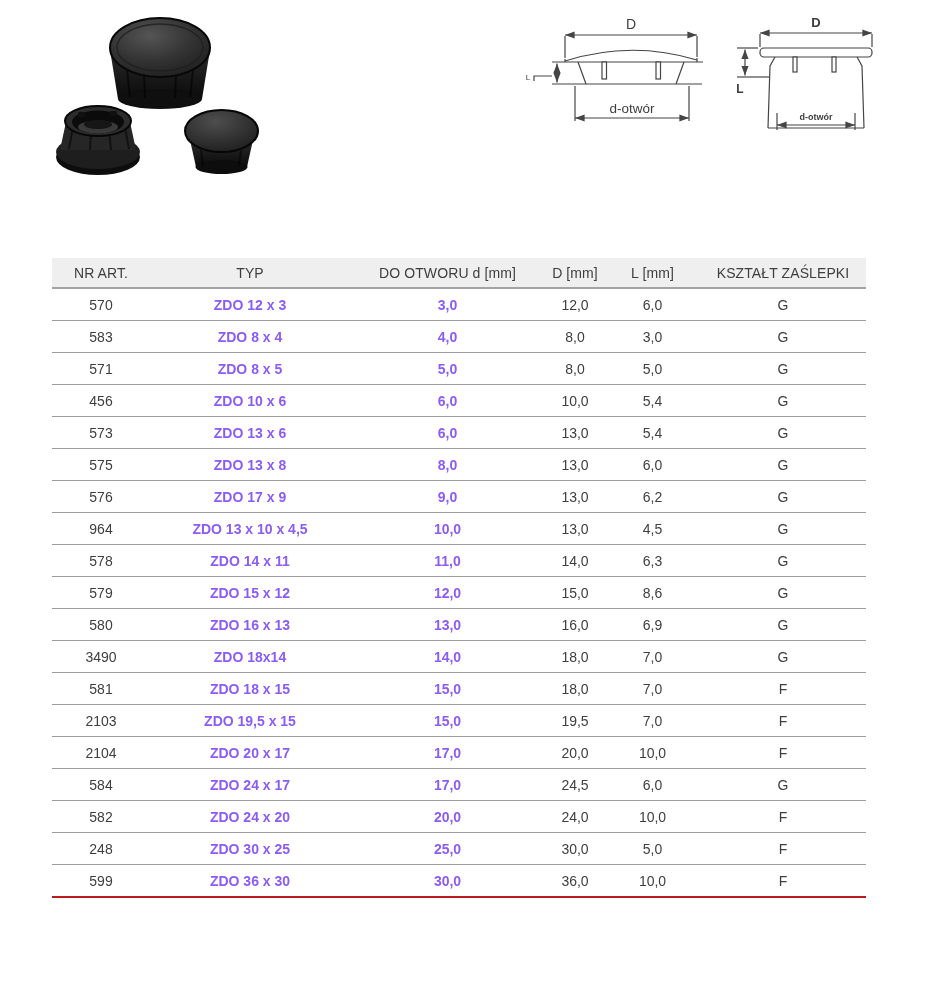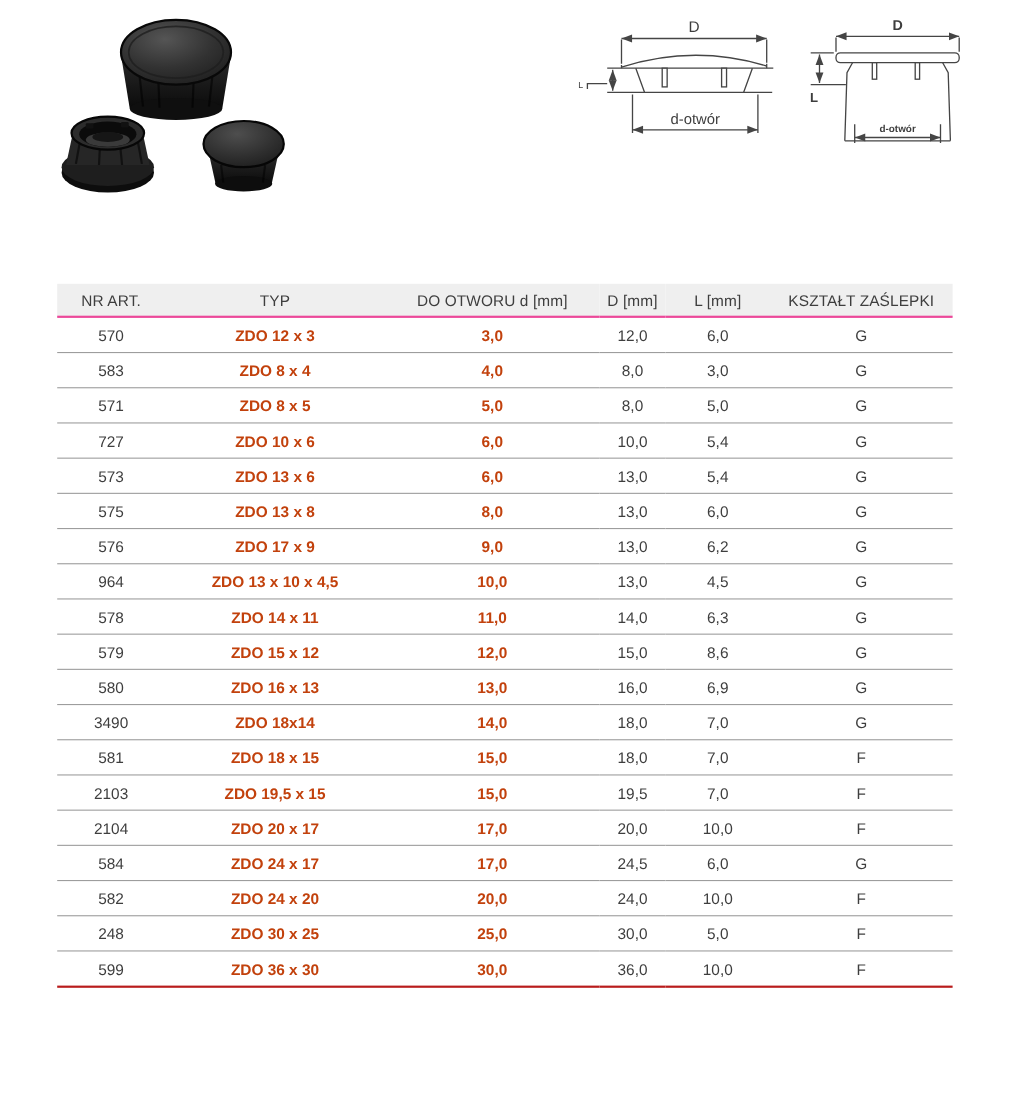--- a/index.html
+++ b/index.html
@@ -17,27 +17,27 @@
   }
   table.products col.c1{width:98px}
   table.products col.c2{width:200px}
   table.products col.c3{width:195px}
   table.products col.c4{width:60px}
   table.products col.c5{width:95px}
   table.products col.c6{width:166px}
   table.products thead th{
     background:#efefef;height:29px;padding:0;
     font-weight:normal;font-size:14px;color:#3e3e3e;
-    border-bottom:2px solid #ec4899;text-align:center;letter-spacing:.1px;
+    border-bottom:2px solid #a3a3a3;text-align:center;letter-spacing:.1px;
   }
   table.products tbody td{
     height:31px;padding:0;text-align:center;vertical-align:middle;
     font-size:14px;color:#3e3e3e;border-bottom:1px solid #9d9d9d;
   }
-  table.products tbody td.b{font-weight:bold;color:#c2410c;}
+  table.products tbody td.b{font-weight:bold;color:#8b5cf6;}
   table.products tbody tr:last-child td{border-bottom:2px solid #b91c1c;}
 </style>
 </head>
 <body>
 
 <div class="page">
 
   <svg class="photo" width="272" height="212" viewBox="0 0 272 212" xmlns="http://www.w3.org/2000/svg">
     <defs>
       <radialGradient id="gTop" cx="40%" cy="30%" r="80%">
@@ -211,21 +211,21 @@
         </tr>
         <tr>
           <td>571</td>
           <td class="b">ZDO 8 x 5</td>
           <td class="b">5,0</td>
           <td>8,0</td>
           <td>5,0</td>
           <td>G</td>
         </tr>
         <tr>
-          <td>727</td>
+          <td>456</td>
           <td class="b">ZDO 10 x 6</td>
           <td class="b">6,0</td>
           <td>10,0</td>
           <td>5,4</td>
           <td>G</td>
         </tr>
         <tr>
           <td>573</td>
           <td class="b">ZDO 13 x 6</td>
           <td class="b">6,0</td>

